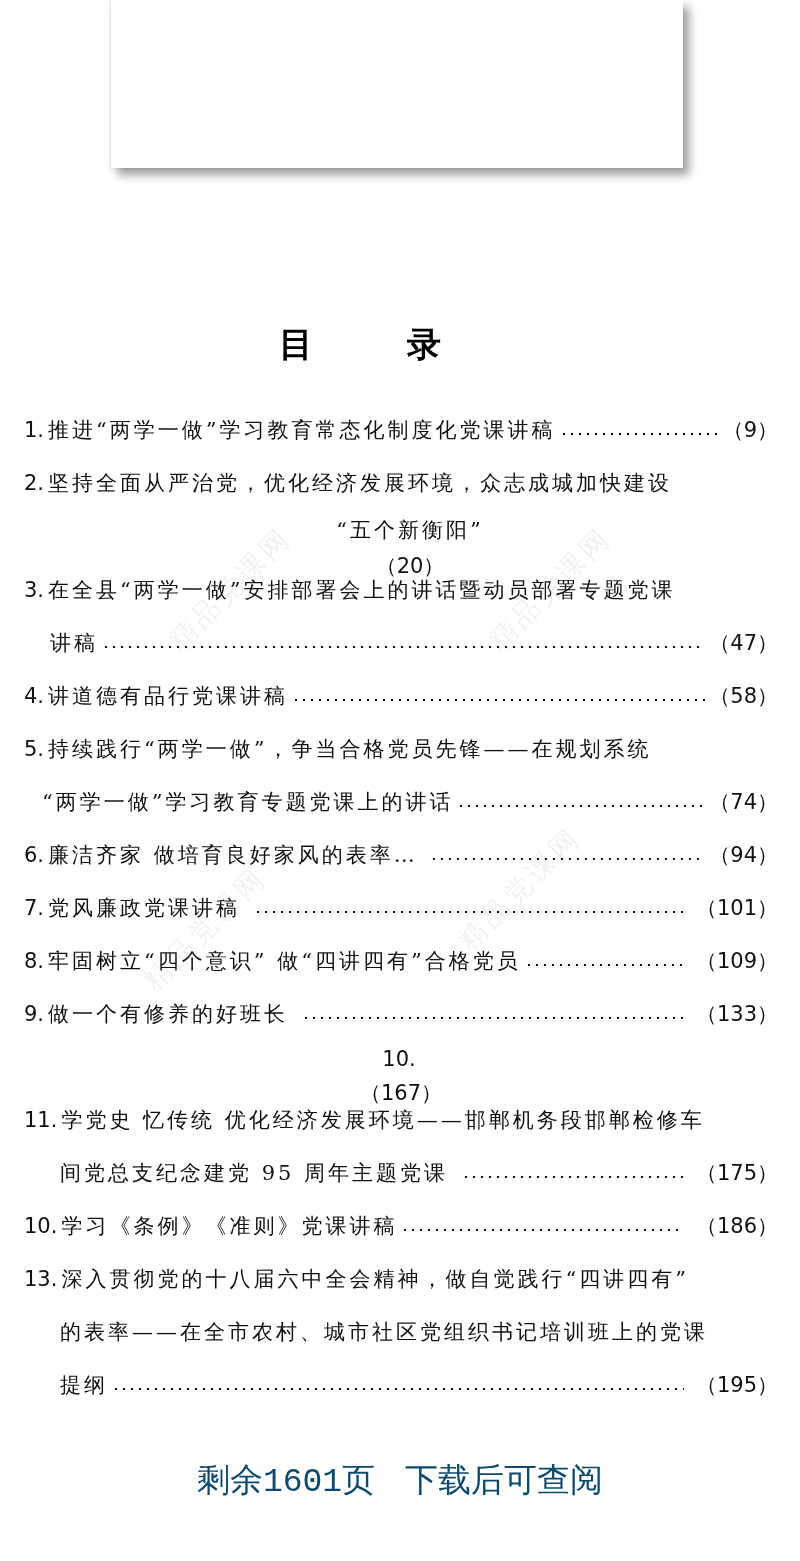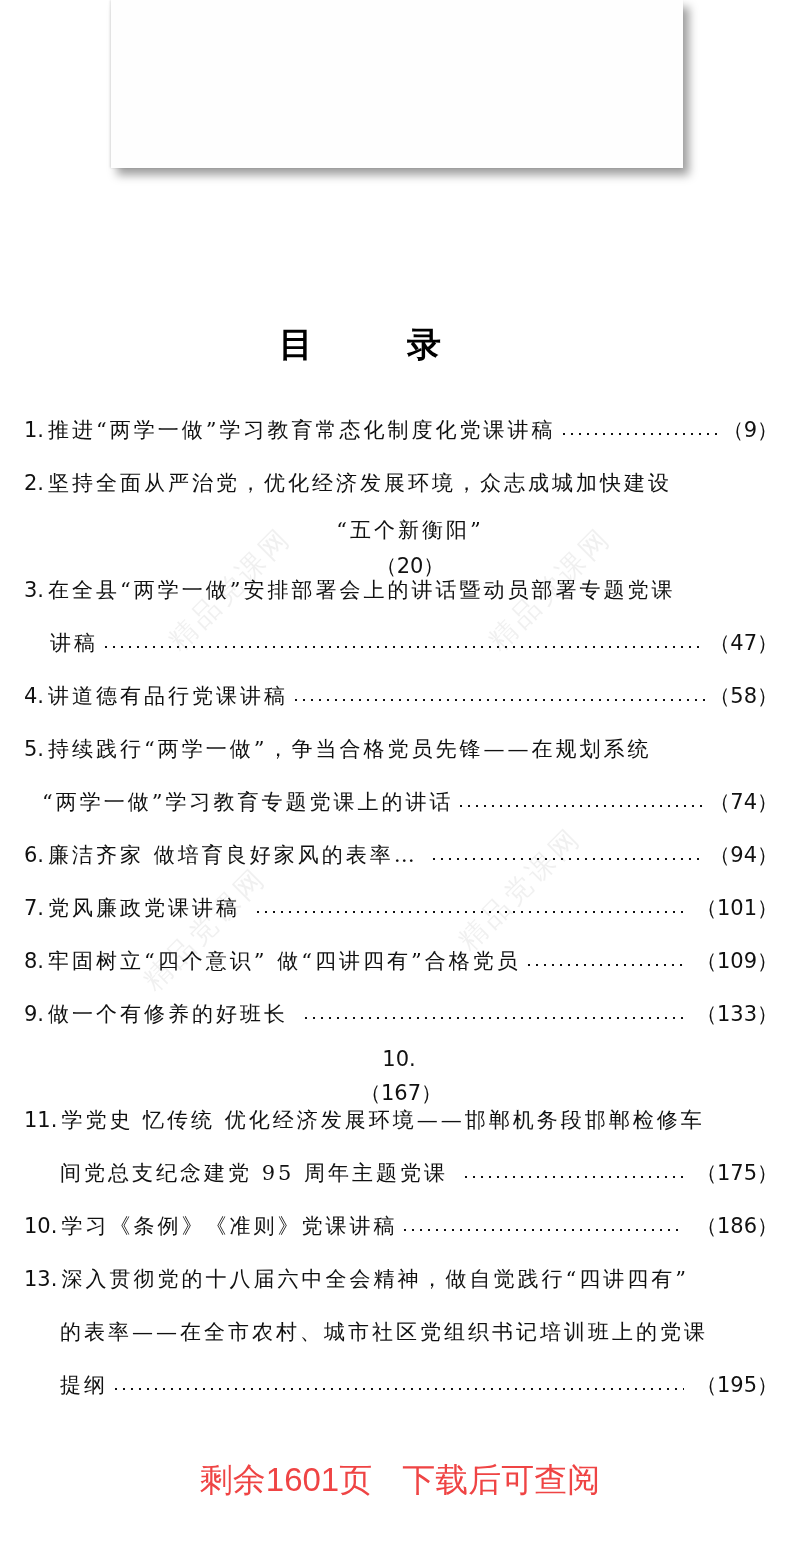--- a/index.html
+++ b/index.html
@@ -91,23 +91,23 @@
     transform: rotate(-45deg);
     white-space: nowrap;
     pointer-events: none;
   }
   .footer-note {
     position: absolute;
     left: 0;
     top: 1458px;
     width: 800px;
     text-align: center;
-    font-family: Liberation Sans, sans-serif;
+    font-family: Liberation Mono, monospace;
     font-size: 33px;
-    color: #ef4444;
+    color: #0c4a6e;
   }
   .footer-note span + span { margin-left: 30px; }
 </style>
 </head>
 <body>
 
 <div class="page-card"></div>
 
 <div class="watermark" style="left:150px; top:570px;">精品党课网</div>
 <div class="watermark" style="left:470px; top:570px;">精品党课网</div>

